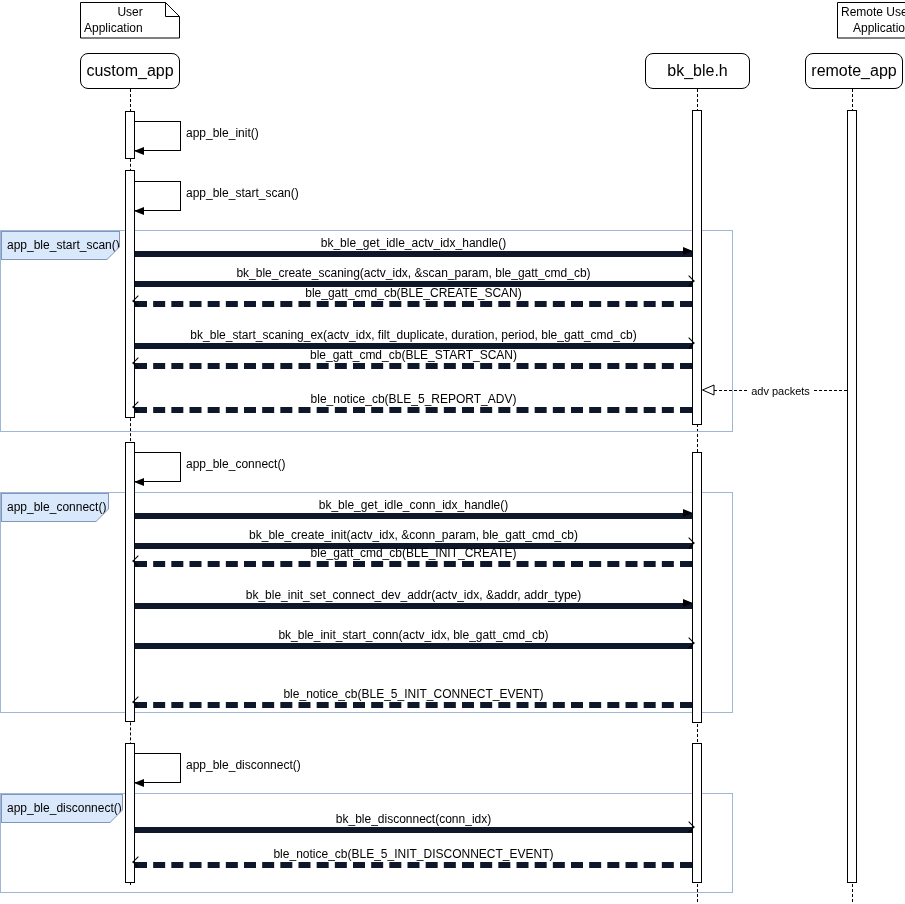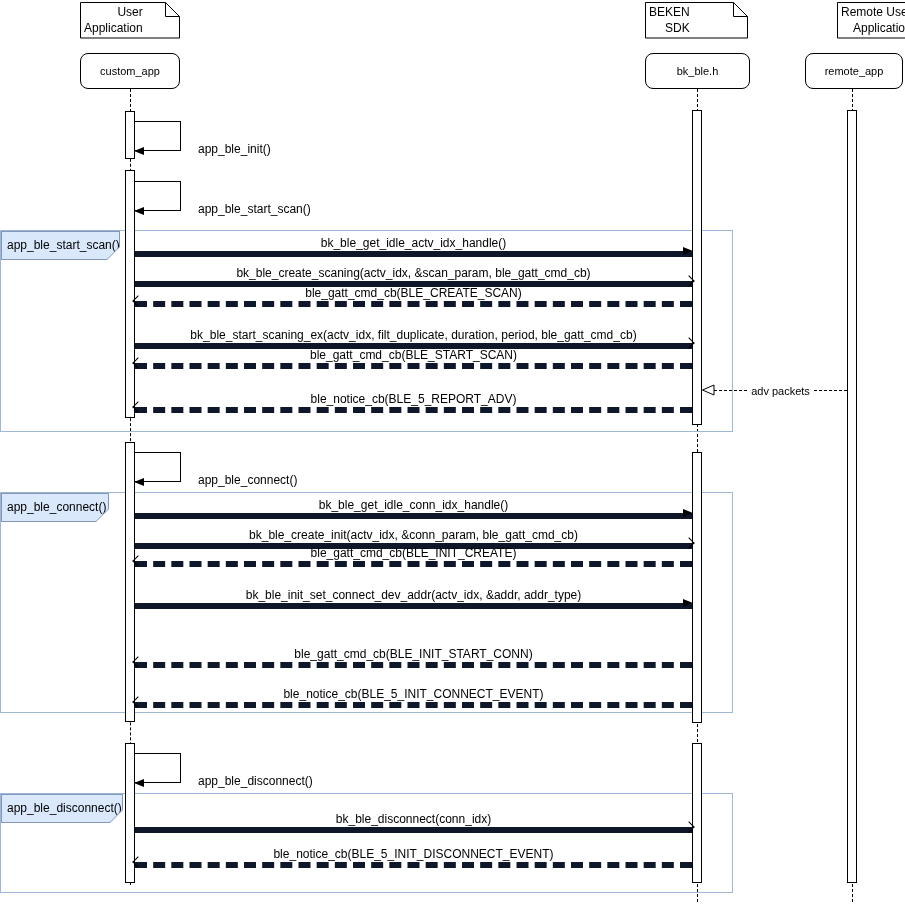--- a/index.html
+++ b/index.html
@@ -6,21 +6,21 @@
   #stage{
     position:relative;width:905px;height:904px;background:#fff;overflow:hidden;
     font-family:"Liberation Sans",sans-serif;color:#000;
   }
   
   .note{position:absolute;text-align:right;}
   .note svg{position:absolute;left:0;top:0;}
   .note .ntxt{position:absolute;left:4px;top:2px;font-size:12px;line-height:16px;white-space:pre;}
   
   .head{position:absolute;height:36px;box-sizing:border-box;border:1px solid #000;border-radius:8px;
-        background:#fff;display:flex;align-items:center;justify-content:center;font-size:11px;}
+        background:#fff;display:flex;align-items:center;justify-content:center;font-size:16px;}
   
   .lifeline{position:absolute;width:0;border-left:1px dashed #000;}
   
   .bar{position:absolute;width:10px;box-sizing:border-box;background:#fff;border:1px solid #000;z-index:3;}
   
   .frame{position:absolute;left:0;width:733px;box-sizing:border-box;border:1px solid #9eb6d8;z-index:1;}
   .flabel{position:absolute;left:0;top:0;height:29px;z-index:4;
           clip-path:polygon(0 0,100% 0,100% calc(100% - 13px),calc(100% - 13px) 100%,0 100%);
           background:#8296b8;}
   .flabel .fin{position:absolute;left:1px;top:1px;right:1px;bottom:1px;
@@ -36,45 +36,38 @@
       border-top:4px solid transparent;border-bottom:4px solid transparent;}
   .ao{right:-1px;bottom:-4px;width:8px;height:8px;box-sizing:border-box;
       border-top:1px solid #000;border-right:1px solid #000;transform:rotate(45deg);}
   .aol{left:-1px;bottom:-4px;width:8px;height:8px;box-sizing:border-box;
       border-top:1px solid #000;border-left:1px solid #000;transform:rotate(-45deg);}
   
   .loop{position:absolute;left:135px;width:46px;height:30px;box-sizing:border-box;z-index:5;
         border:1px solid #000;border-left:none;}
   .loop .al{position:absolute;left:-1px;bottom:-5px;width:0;height:0;border-right:10px solid #000;
         border-top:4px solid transparent;border-bottom:4px solid transparent;}
-  .looplbl{position:absolute;left:198px;font-size:12px;line-height:14px;white-space:nowrap;z-index:5;margin-top:16px;}
+  .looplbl{position:absolute;left:186px;font-size:12px;line-height:14px;white-space:nowrap;z-index:5;}
   
   .adv{position:absolute;left:714px;width:133px;height:0;border-top:1px dashed #000;z-index:5;}
   .adv .t{position:absolute;left:50%;top:0;transform:translate(-50%,-50%);
           background:#fff;padding:0 3px;font-size:11px;white-space:nowrap;}
   .hollow{position:absolute;left:701px;z-index:5;}
 </style>
 </head>
 <body>
 
 <div id="stage">
 
   <div class="note" style="left:80px;top:2px;width:100px;height:36px;">
     <svg width="100" height="37">
       <path d="M0.5,0.5 H85.5 L99.5,14.5 V36 H0.5 Z" fill="#ffffff" stroke="#000000"></path>
       <path d="M85.5,0.5 V14.5 H99.5" fill="none" stroke="#000000"></path>
     </svg>
     <div class="ntxt"><span>User</span><br><span>Application</span></div>
-  </div>
-  <div class="note" style="left:645px;top:2px;width:103px;height:36px;">
-    <svg width="103" height="37">
-      <path d="M0.5,0.5 H88.5 L102.5,14.5 V36 H0.5 Z" fill="#ffffff" stroke="#000000"></path>
-      <path d="M88.5,0.5 V14.5 H102.5" fill="none" stroke="#000000"></path>
-    </svg>
-    <div class="ntxt"><span>BEKEN</span><br><span>SDK</span></div>
   </div>
   <div class="note" style="left:805px;top:2px;width:96px;height:36px;margin-left:32px;">
     <svg width="100" height="37">
       <path d="M0.5,0.5 H85.5 L99.5,14.5 V36 H0.5 Z" fill="#ffffff" stroke="#000000"></path>
       <path d="M85.5,0.5 V14.5 H99.5" fill="none" stroke="#000000"></path>
     </svg>
     <div class="ntxt"><span>Remote User</span><br><span>Application</span></div>
   </div>
 
   <div class="head" style="left:80px;top:53px;width:100px;">
@@ -177,23 +170,23 @@
       <span class="ah ao"></span>
   </div>
   <div class="msg" style="top:587px;">
     <span class="t">bk_ble_init_set_connect_dev_addr(actv_idx, &amp;addr, addr_type)</span>
       <span class="ah af"></span>
   </div>
   <div class="msg dashed" style="top:545px;">
     <span class="t">ble_gatt_cmd_cb(BLE_INIT_CREATE)</span>
       <span class="ah aol"></span>
   </div>
-  <div class="msg dashed" style="top:646px;">
-    <span class="t">ble_gatt_cmd_cb(BLE_INIT_START_CONN)</span>
-      <span class="ah aol"></span>
+  <div class="msg" style="top:627px;">
+    <span class="t">bk_ble_init_start_conn(actv_idx, ble_gatt_cmd_cb)</span>
+      <span class="ah ao"></span>
   </div>
   <div class="msg dashed" style="top:686px;">
     <span class="t">ble_notice_cb(BLE_5_INIT_CONNECT_EVENT)</span>
       <span class="ah aol"></span>
   </div>
 
   <div class="msg" style="top:811px;align-items:center;">
     <span class="t">bk_ble_disconnect(conn_idx)</span>
       <span class="ah ao"></span>
   </div>

